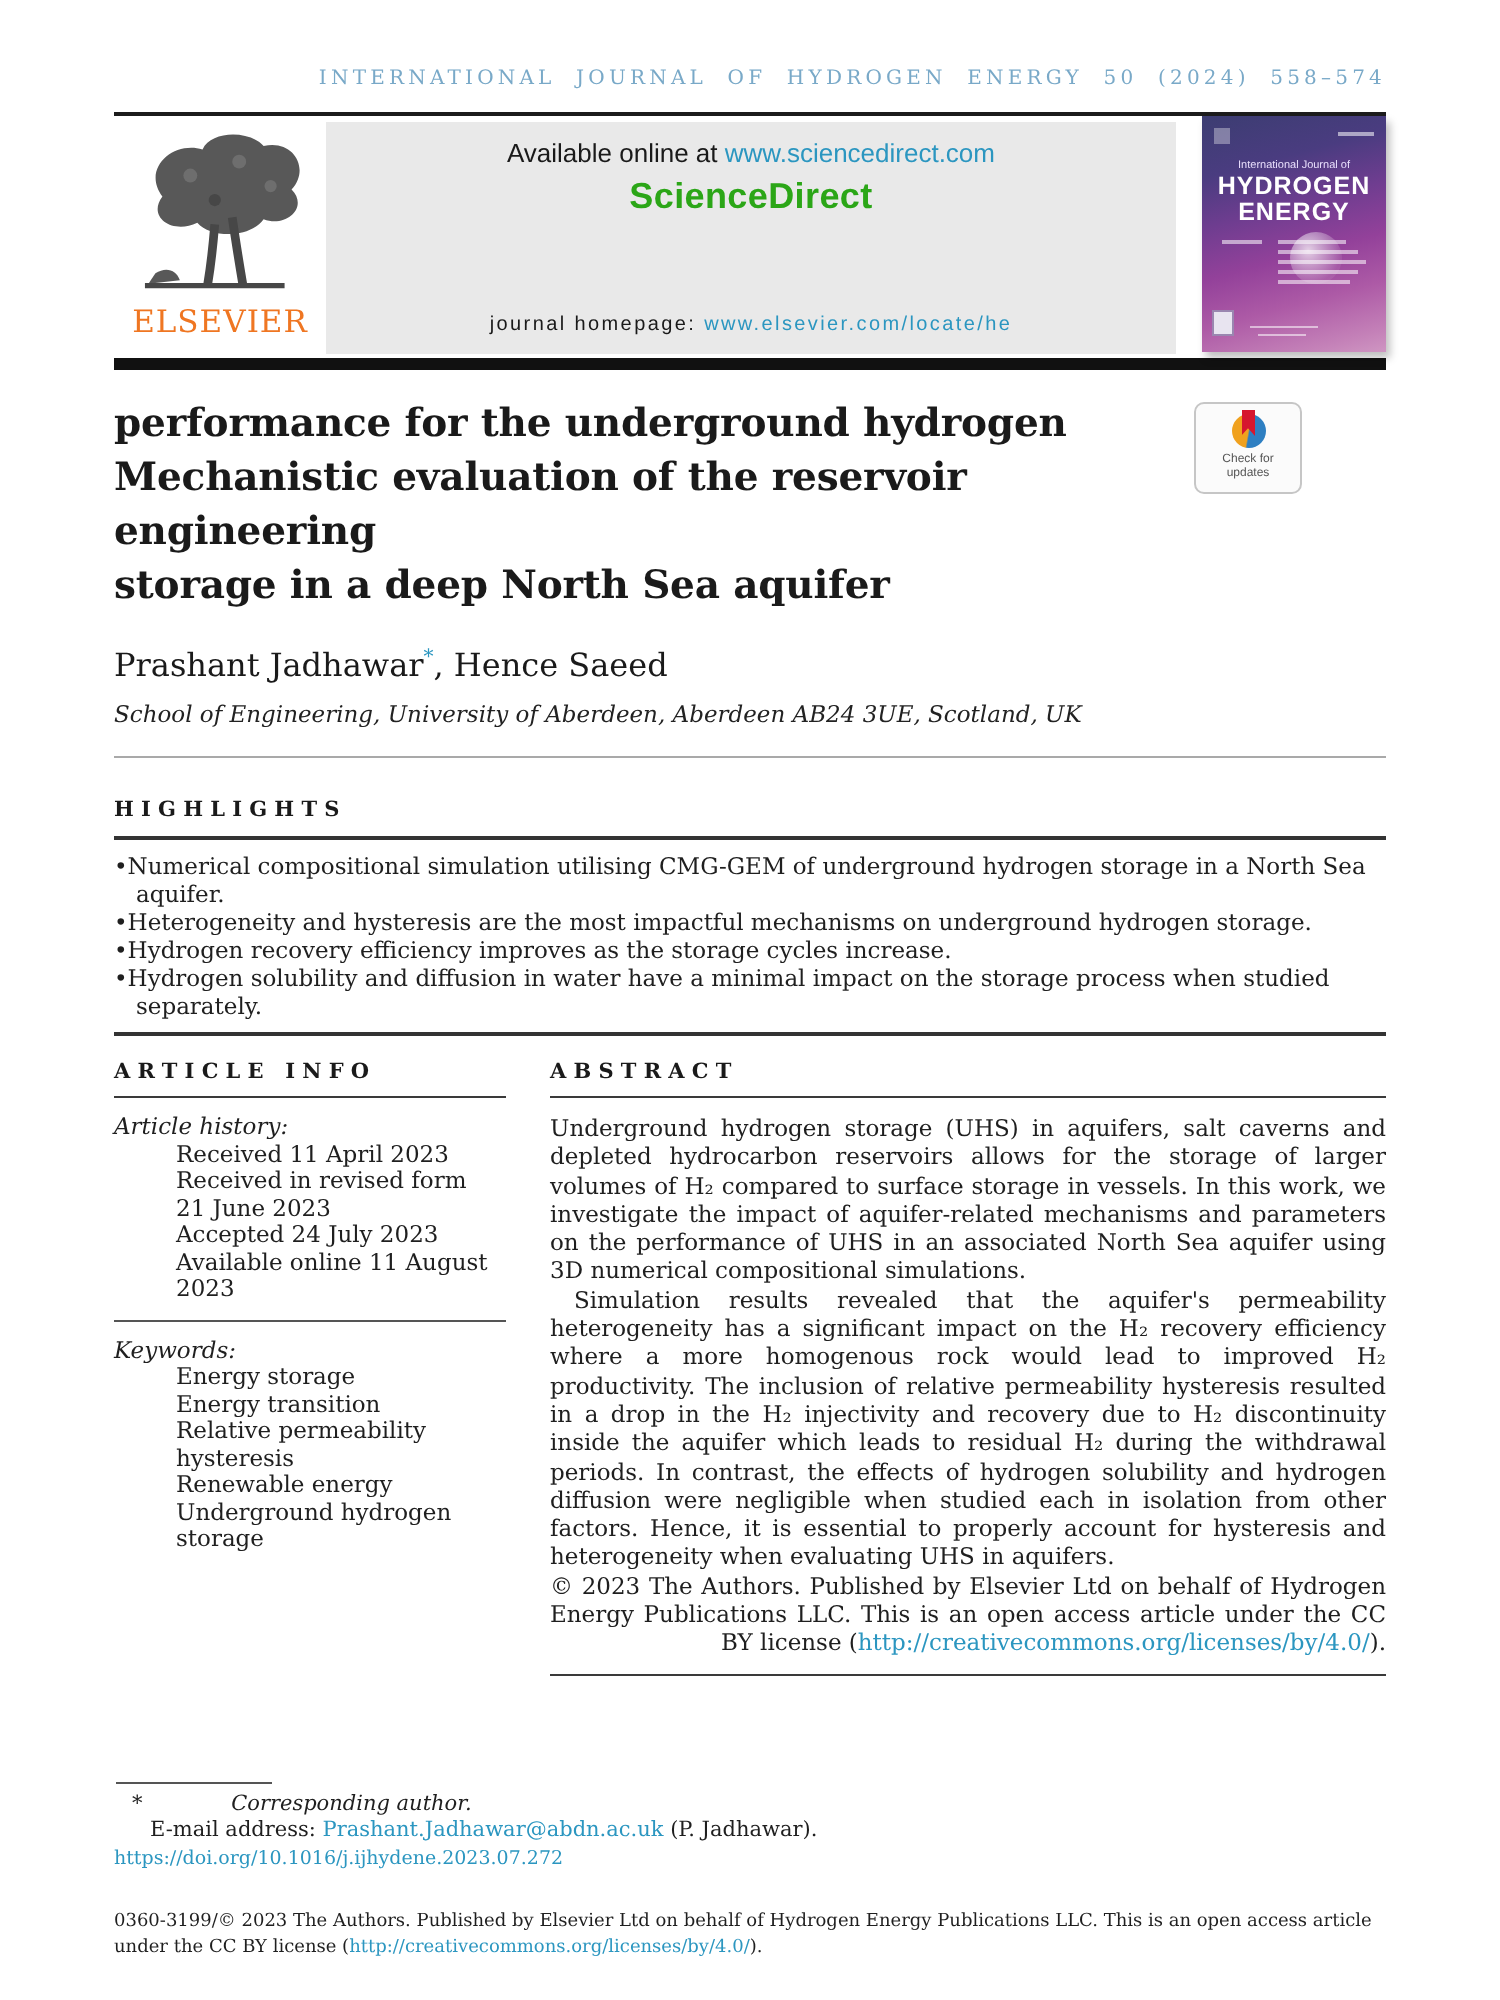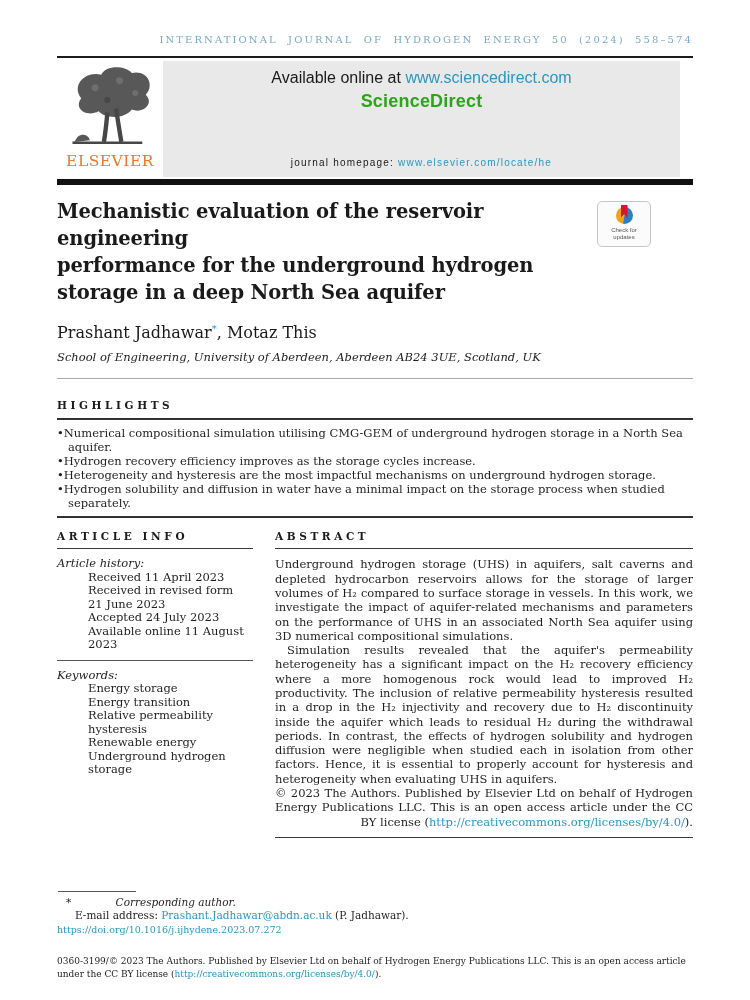--- a/index.html
+++ b/index.html
@@ -15,21 +15,21 @@
     margin-top:34px; text-align:right; font-size:10px; color:#79a9c8;
     letter-spacing:2.1px; word-spacing:5px; font-weight:400;
   }
   .top-rule { margin-top:11px; border-top:2px solid #1c1c1c; }
 
   
   .header-row { margin-top:3px; height:116px; display:flex; align-items:stretch; }
   .elsevier-col { width:106px; background:#ffffff; display:flex; flex-direction:column; align-items:center; justify-content:flex-start; padding-top:2px; }
   .elsevier-wordmark { font-family:"DejaVu Serif",serif; color:#ef7622; font-size:15.5px; letter-spacing:0.5px; margin-top:1px; }
   .sd-band { flex:1; background:#e9e9e9; margin-right:13px; display:flex; flex-direction:column; align-items:center; padding:8px 4px 9px 4px; }
-  .avail-line { font-family:"Liberation Sans",sans-serif; font-size:16px; color:#1a1a1a; }
+  .avail-line { font-family:"Liberation Sans",sans-serif; font-size:13px; color:#1a1a1a; }
   .avail-line a, .link { color:#2b96c0; text-decoration:none; }
   .sd-logo { font-family:"Liberation Sans",sans-serif; font-weight:bold; font-size:18px; color:#2ba617; margin-top:4px; letter-spacing:0.2px; }
   .spacer { flex:1; }
   .homepage-line { font-family:Liberation Sans, sans-serif; font-size:10px; letter-spacing:1.2px; color:#1a1a1a; }
 
   
   .cover { width:92px; height:118px; position:relative; margin-top:-3px;
     background:linear-gradient(165deg,#3c3d72 0%,#4a3c80 22%,#6f3d90 40%,#93419a 58%,#ad5aa6 75%,#c481b8 92%,#cf96c2 100%);
     box-shadow:2px 3px 4px rgba(0,0,0,0.25); overflow:hidden; }
   .cover-series { position:absolute; top:22px; left:0; right:0; text-align:center; font-family:"Liberation Sans",sans-serif; font-size:5.5px; color:#e8defc; }
@@ -117,52 +117,71 @@
       <div class="avail-line">
         <span>Available online at </span><a href="#" class="link">www.sciencedirect.com</a>
       </div>
       <div class="sd-logo">ScienceDirect</div>
       <div class="spacer"></div>
       <div class="homepage-line">
         <span>journal homepage: </span><a href="#" class="link">www.elsevier.com/locate/he</a>
       </div>
     </div>
 
+    <div class="cover">
+      <div class="cover-bar" style="top:6px; left:6px; width:8px; height:8px; background:rgba(255,255,255,0.35);"></div>
+      <div class="cover-bar" style="top:8px; right:6px; width:18px; height:1.5px;"></div>
+      <div class="cover-series">International Journal of</div>
+      <div class="cover-title">
+        <span>HYDROGEN</span>
+        <span>ENERGY</span>
+      </div>
+      <div class="cover-bar" style="top:62px; left:10px; width:20px;"></div>
+      <div class="cover-bar" style="top:62px; left:38px; width:34px;"></div>
+      <div class="cover-bar" style="top:67px; left:38px; width:40px;"></div>
+      <div class="cover-bar" style="top:72px; left:38px; width:44px;"></div>
+      <div class="cover-bar" style="top:77px; left:38px; width:40px;"></div>
+      <div class="cover-bar" style="top:82px; left:38px; width:36px;"></div>
+      <div class="cover-bubble" style="top:58px; left:44px;"></div>
+      <div class="cover-minibox"></div>
+      <div class="cover-bar" style="bottom:12px; left:24px; width:34px; height:1.5px;"></div>
+      <div class="cover-bar" style="bottom:8px; left:28px; width:24px; height:1.5px;"></div>
+    </div>
   </div>
 
   <div class="black-bar"></div>
 
   <div class="title-block">
     <h1 class="title">
+      <span>performance for the underground hydrogen</span>
       <span>Mechanistic evaluation of the reservoir engineering</span>
-      <span>performance for the underground hydrogen</span>
       <span>storage in a deep North Sea aquifer</span>
     </h1>
     <div class="crossmark">
       <div class="cm-circle">
         <div class="cm-bookmark"></div>
       </div>
       <div class="cm-label">Check for updates</div>
     </div>
   </div>
 
   <div class="authors">
-    <span>Prashant Jadhawar</span><span class="author-star">*</span><span>, </span><span>Motaz This</span>
+    <span>Prashant Jadhawar</span><span class="author-star">*</span><span>, </span><span>Hence Saeed</span>
   </div>
   <div class="affiliation">School of Engineering, University of Aberdeen, Aberdeen AB24 3UE, Scotland, UK</div>
 
   <div class="thin-rule"></div>
 
   <div class="sec-heading hl-heading">HIGHLIGHTS</div>
   <div class="heavy-rule hl-rule-top"></div>
   <ul class="hl-list">
 
   <li>Numerical compositional simulation utilising CMG-GEM of underground hydrogen storage in a North Sea aquifer.</li>
+      <li>Heterogeneity and hysteresis are the most impactful mechanisms on underground hydrogen storage.</li>
       <li>Hydrogen recovery efficiency improves as the storage cycles increase.</li>
-      <li>Heterogeneity and hysteresis are the most impactful mechanisms on underground hydrogen storage.</li>
       <li>Hydrogen solubility and diffusion in water have a minimal impact on the storage process when studied separately.</li>
     </ul>
   <div class="heavy-rule hl-rule-bot"></div>
 
   <div class="cols">
     <div class="col-left">
       <div class="sec-heading">ARTICLE INFO</div>
       <div class="col-rule"></div>
       <div class="info-label">Article history:</div>
       <ul class="info-list">

